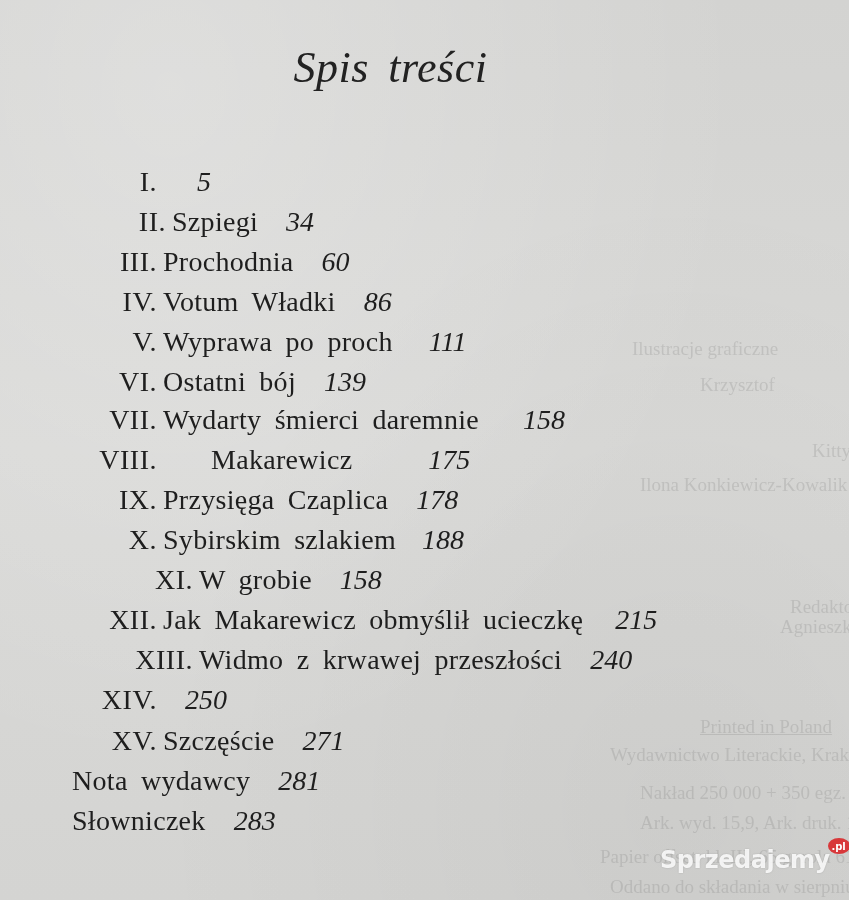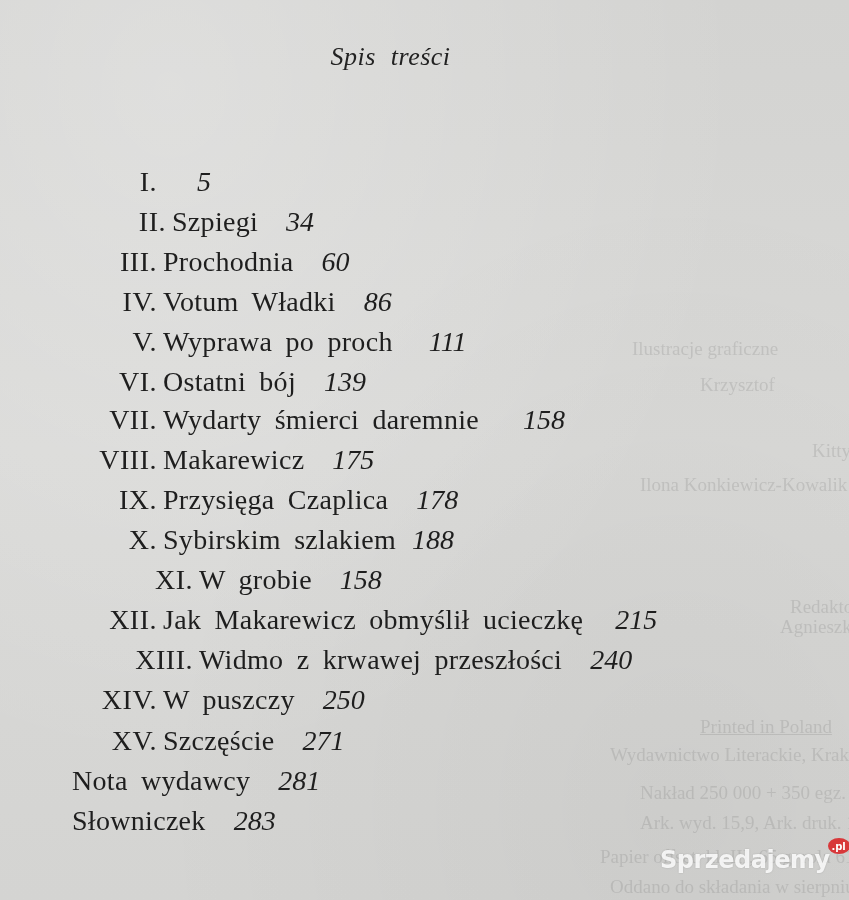--- a/index.html
+++ b/index.html
@@ -23,21 +23,21 @@
       position: absolute;
       inset: 0;
     }
     .title {
       position: absolute;
       left: 0;
       width: 781px;
       top: 42px;
       text-align: center;
       font-style: italic;
-      font-size: 26px;
+      font-size: 44px;
       letter-spacing: 0.5px;
       word-spacing: 8px;
       color: #222;
     }
     .bleed {
       position: absolute;
       color: rgba(90, 90, 90, 0.17);
       font-size: 19px;
       white-space: nowrap;
       pointer-events: none;
@@ -160,36 +160,36 @@
       <span class="label">Ostatni bój</span>
       <span class="pg">139</span>
     </div>
 
     <div class="row" style="top:404px;">
       <span class="num">VII.</span>
       <span class="label">Wydarty śmierci daremnie</span>
       <span class="pg" style="margin-left:44px;">158</span>
     </div>
 
-    <div class="row" style="top:444px;">
+    <div class="row" style="top:444px;gap:48px;">
       <span class="num">VIII.</span>
       <span class="label">Makarewicz</span>
       <span class="pg">175</span>
     </div>
 
     <div class="row" style="top:484px;">
       <span class="num">IX.</span>
       <span class="label">Przysięga Czaplica</span>
       <span class="pg">178</span>
     </div>
 
     <div class="row" style="top:524px;">
       <span class="num">X.</span>
       <span class="label">Sybirskim szlakiem</span>
-      <span class="pg" style="margin-left:16px;">188</span>
+      <span class="pg" style="margin-left:26px;">188</span>
     </div>
 
     <div class="row" style="top:564px;padding-left:36px;">
       <span class="num">XI.</span>
       <span class="label">W grobie</span>
       <span class="pg">158</span>
     </div>
 
     <div class="row" style="top:604px;">
       <span class="num">XII.</span>
@@ -198,21 +198,20 @@
     </div>
 
     <div class="row" style="top:644px;padding-left:36px;">
       <span class="num">XIII.</span>
       <span class="label">Widmo z krwawej przeszłości</span>
       <span class="pg">240</span>
     </div>
 
     <div class="row" style="top:684px;">
       <span class="num">XIV.</span>
-      <span class="label">W puszczy</span>
       <span class="pg">250</span>
     </div>
 
     <div class="row" style="top:725px;">
       <span class="num">XV.</span>
       <span class="label">Szczęście</span>
       <span class="pg">271</span>
     </div>
 
     <div class="row" style="top:765px; left:72px;">

